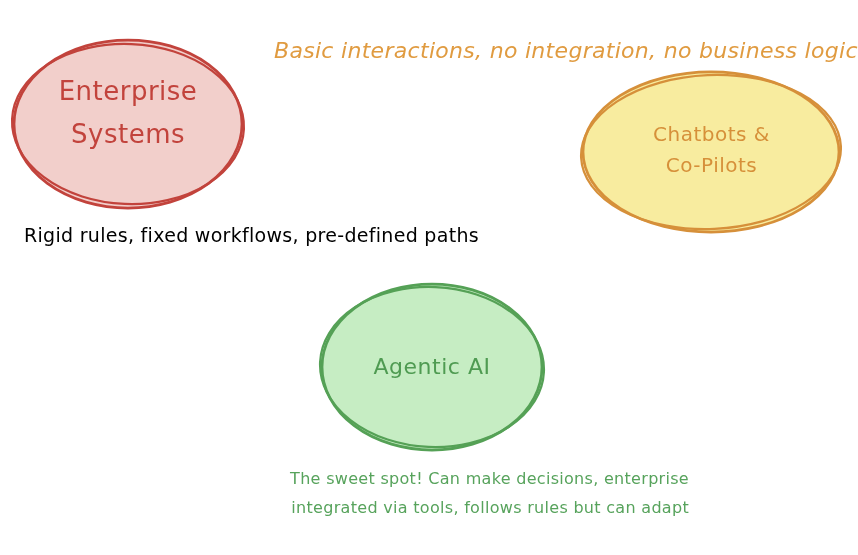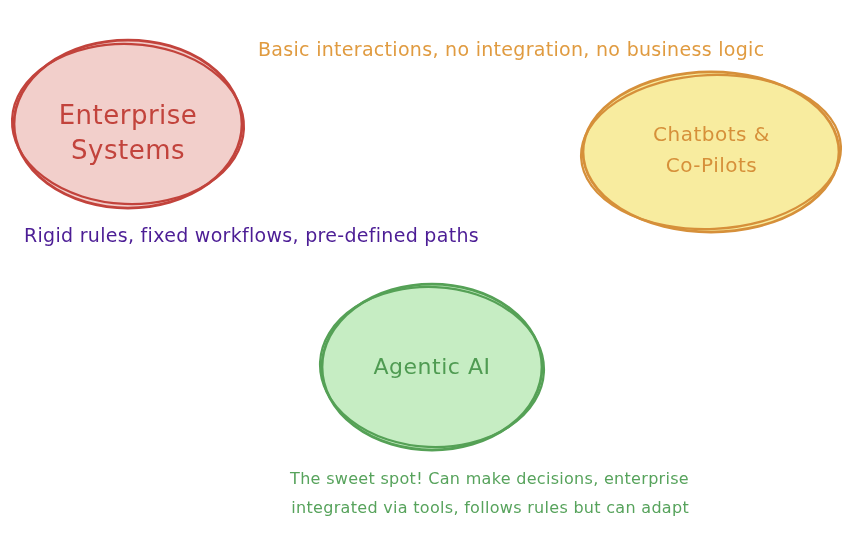--- a/index.html
+++ b/index.html
@@ -22,24 +22,24 @@
   }
   .bubble-label {
     position: absolute;
     text-align: center;
     white-space: pre-line;
     letter-spacing: 0.5px;
     user-select: none;
   }
   .label-enterprise {
     left: 13px;
-    top: 98px;
+    top: 70px;
     width: 230px;
     font-size: 26px;
-    line-height: 35px;
+    line-height: 43px;
   }
   .label-chatbots {
     left: 584px;
     top: 119px;
     width: 255px;
     font-size: 20px;
     line-height: 31px;
   }
   .label-agentic {
     left: 322px;
@@ -47,24 +47,25 @@
     width: 220px;
     font-size: 22px;
     line-height: 32px;
   }
   .note {
     position: absolute;
     letter-spacing: 0.3px;
     user-select: none;
   }
   .note-chatbots {
-    left: 258px;
+    left: 274px;
     top: 38px;
-    font-size: 19px;
+    font-size: 22px;
     white-space: nowrap;
+    font-style: italic;
   }
   .note-enterprise {
     left: 24px;
     top: 224px;
     font-size: 19px;
     white-space: nowrap;
   }
   .note-agentic {
     left: 129px;
     top: 464px;
@@ -110,18 +111,18 @@
   <div class="bubble-label label-enterprise" style="color: rgb(194, 67, 60);">Enterprise
 Systems</div>
 
   <div class="bubble-label label-chatbots" style="color: rgb(214, 144, 58);">Chatbots &amp;
 Co-Pilots</div>
 
   <div class="bubble-label label-agentic" style="color: rgb(79, 155, 82);">Agentic AI</div>
 
   <div class="note note-chatbots" style="color: rgb(224, 155, 64);">Basic interactions, no integration, no business logic</div>
 
-  <div class="note note-enterprise" style="color: #4c1d95;">Rigid rules, fixed workflows, pre-defined paths</div>
+  <div class="note note-enterprise" style="color: #000000;">Rigid rules, fixed workflows, pre-defined paths</div>
 
   <div class="note note-agentic" style="color: rgb(87, 163, 92);">The sweet spot! Can make decisions, enterprise
 integrated via tools, follows rules but can adapt</div>
 
 </div>
 
 </body></html>

